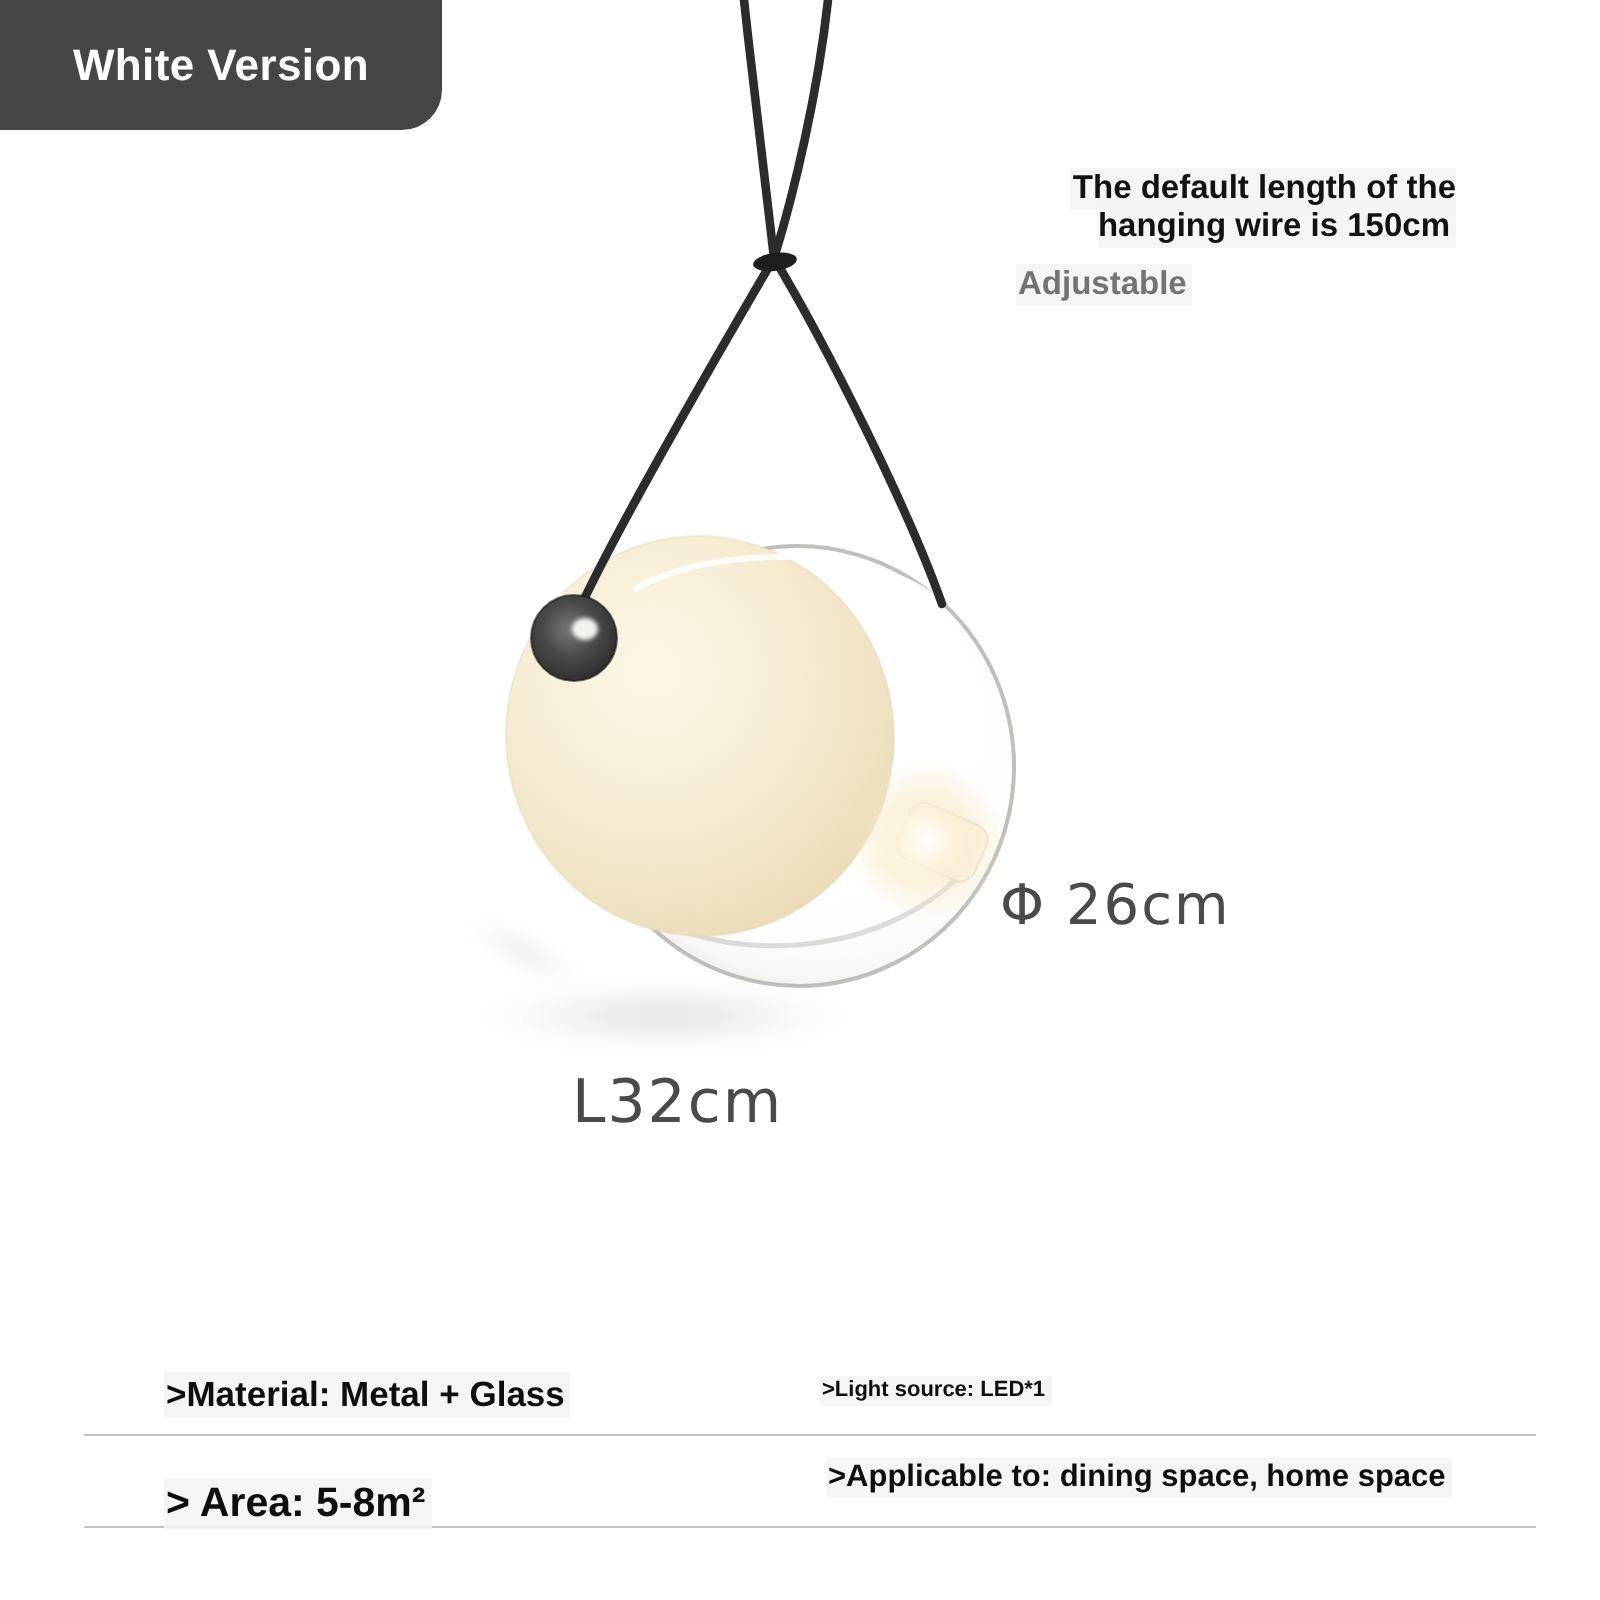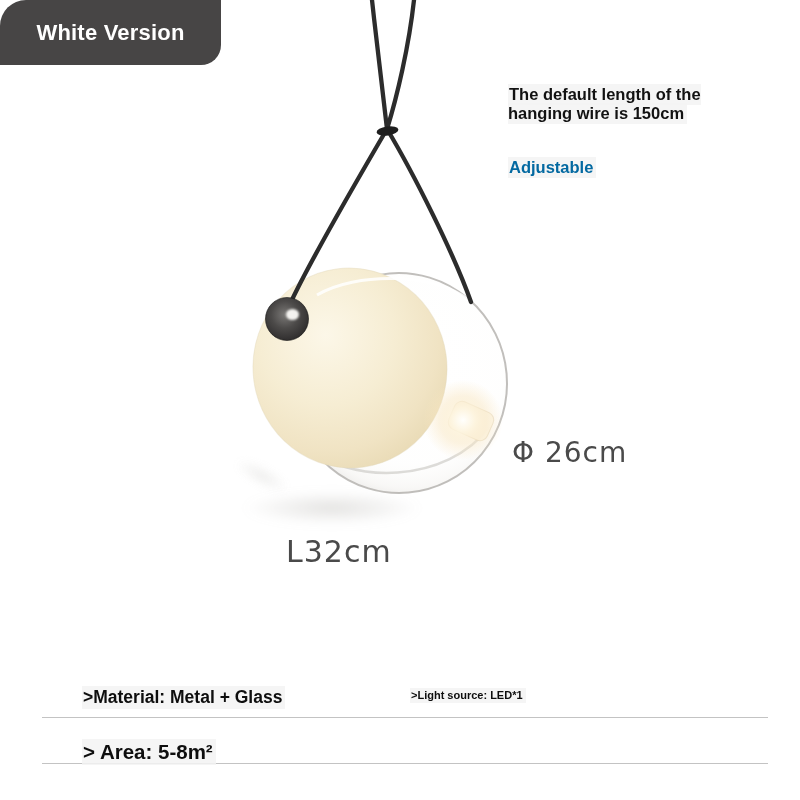--- a/index.html
+++ b/index.html
@@ -1,44 +1,43 @@
 <!DOCTYPE html>
 <html><head>
 <meta charset="utf-8">
 <style>
   html,body{margin:0;padding:0;background:#ffffff;}
   .stage{
     position:relative;width:800px;height:800px;background:#ffffff;overflow:hidden;
     font-family:"Liberation Sans",sans-serif;
-    border-radius:26px;
   }
   
   .badge{
     position:absolute;left:0;top:0;width:221px;height:65px;
     background:#474545;border-bottom-right-radius:20px;
     display:flex;align-items:center;justify-content:center;
   }
   .badge-label{
     color:#ffffff;font-weight:bold;font-size:22px;letter-spacing:.2px;
   }
   
   .lamp-svg{position:absolute;left:0;top:0;}
   
   .wire-note{
     position:absolute;left:508px;top:85px;width:220px;
-    font-size:16.5px;font-weight:bold;line-height:1.18;color:#121212;
+    font-size:16.5px;font-weight:bold;line-height:1.18;color:#121212;text-align:right;
   }
   .adjustable-note{
     position:absolute;left:508px;top:133px;
-    font-size:16.5px;font-weight:bold;color:#0369a1;margin-top:25px;
+    font-size:16.5px;font-weight:bold;color:#737373;
   }
   .patch{background:rgba(243,243,243,.85);padding:1px 3px 2px 1px;}
   
   .dim{position:absolute;color:#4a4a4a;font-family:"DejaVu Sans","Liberation Sans",sans-serif;}
-  .dim-diameter{left:512px;top:436px;font-size:28px;letter-spacing:1px;}
+  .dim-diameter{left:500px;top:436px;font-size:28px;letter-spacing:1px;}
   .dim-length{left:264px;top:534px;font-size:30px;letter-spacing:1px;margin-left:22px;}
   
   .divider{position:absolute;left:42px;width:726px;height:1px;background:#c3c3c3;}
   .divider-1{top:717px;}
   .divider-2{top:763px;}
   .spec{position:absolute;font-weight:bold;color:#0e0e0e;white-space:nowrap;}
   .spec-r1c1{left:82px;top:687px;font-size:17.5px;}
   .spec-r1c2{left:410px;top:689px;font-size:11px;}
   .spec-r2c1{left:82px;top:740px;font-size:20.5px;}
   .spec-r2c2{left:413px;top:730px;font-size:15.5px;}
@@ -135,14 +134,17 @@
 
   <div class="spec spec-r1c1">
     <span class="patch">&gt;Material: Metal + Glass</span>
   </div>
   <div class="spec spec-r1c2">
     <span class="patch">&gt;Light source: LED*1</span>
   </div>
   <div class="spec spec-r2c1">
     <span class="patch">&gt; Area: 5-8m²</span>
   </div>
+  <div class="spec spec-r2c2">
+    <span class="patch">&gt;Applicable to: dining space, home space</span>
+  </div>
 
 </div>
 
 </body></html>

